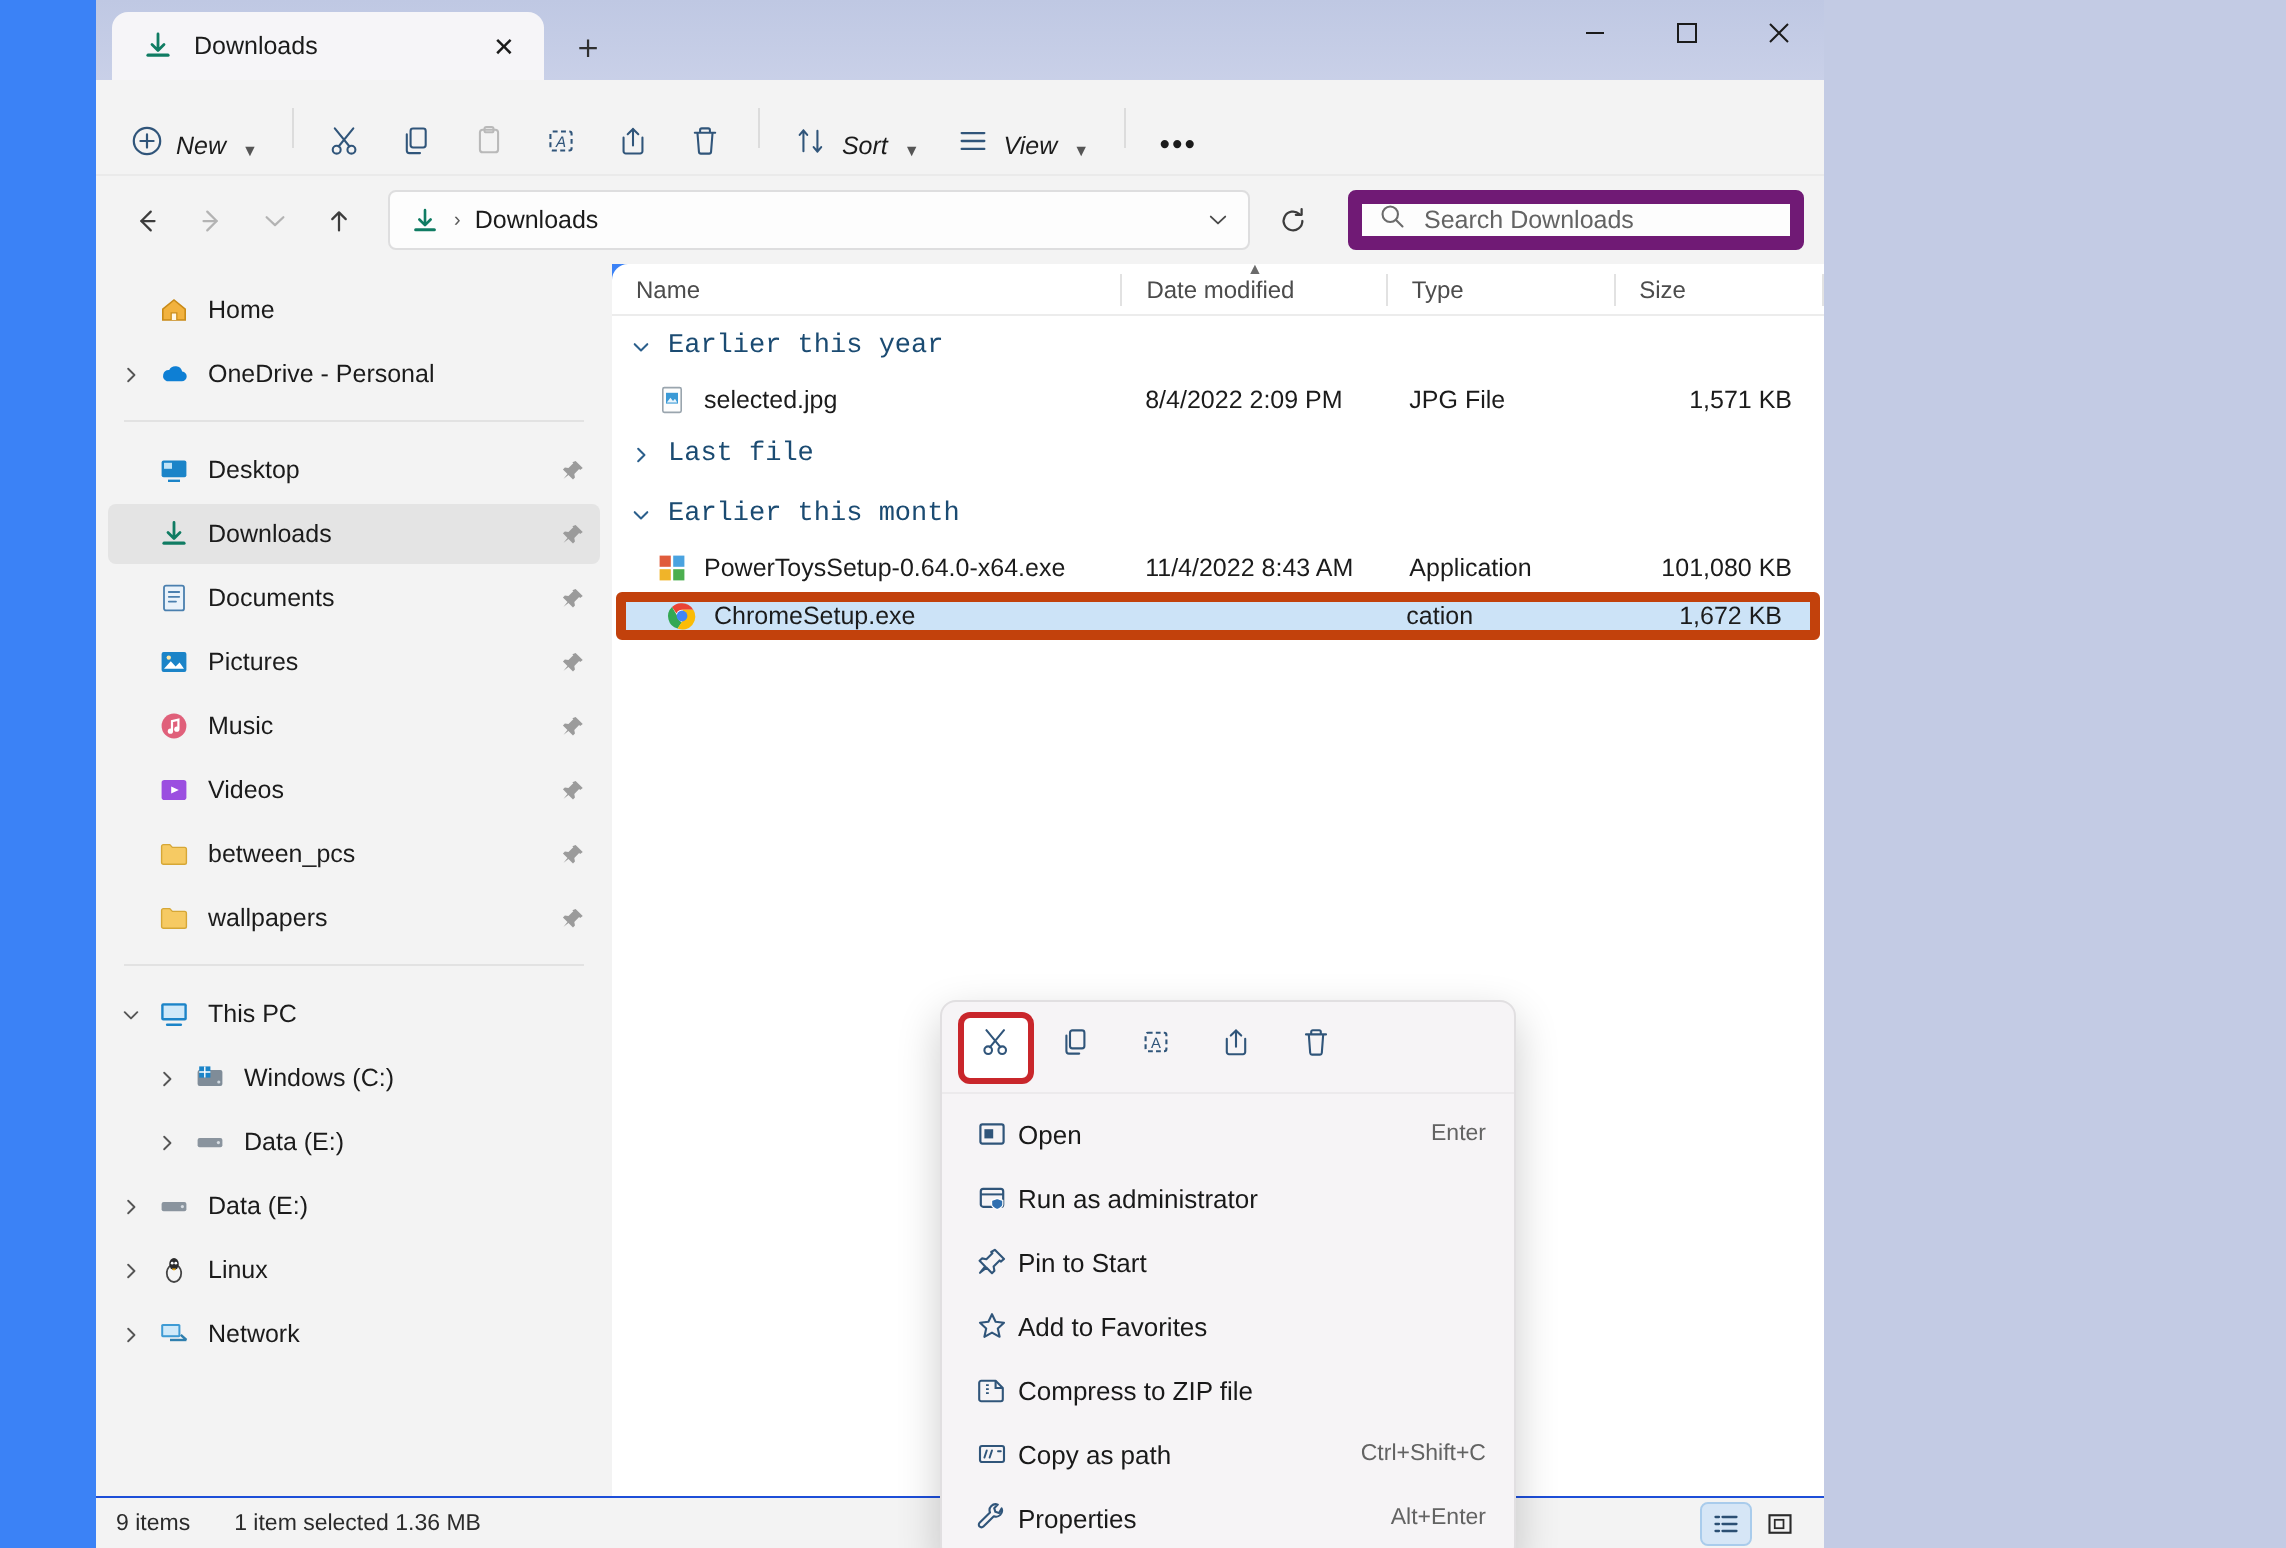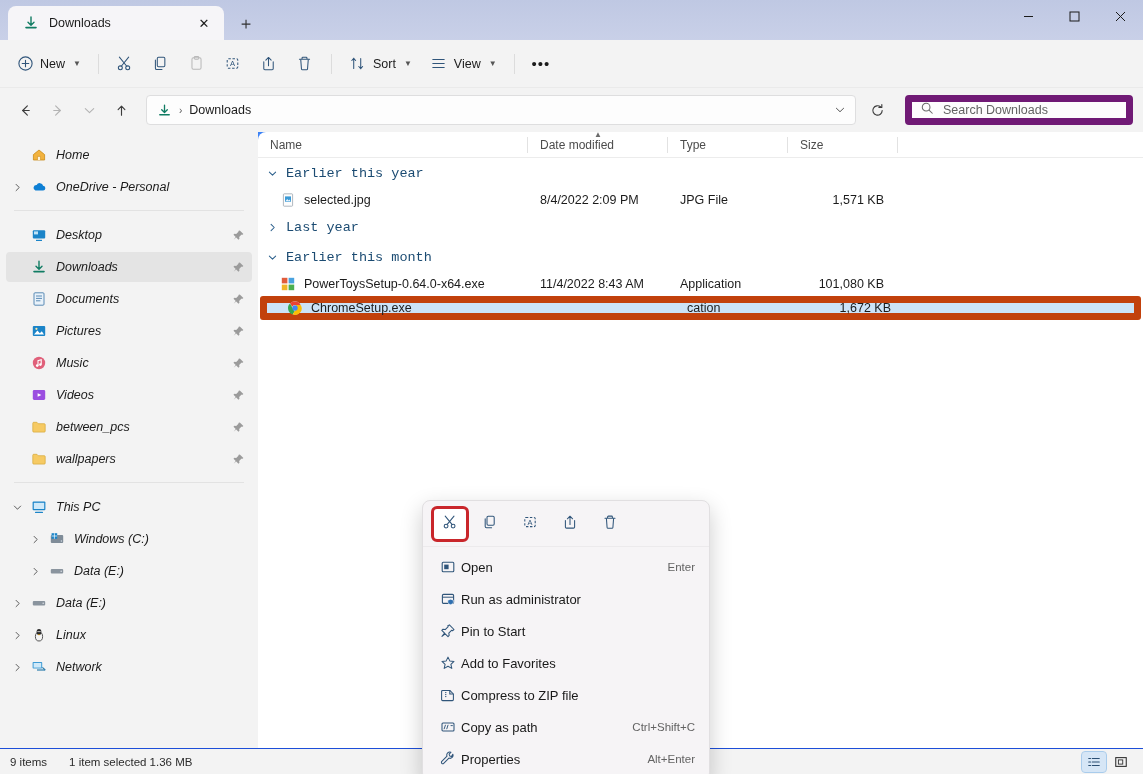--- a/index.html
+++ b/index.html
@@ -3,23 +3,23 @@
 <meta charset="utf-8">
 <style>
   * { box-sizing: border-box; margin: 0; padding: 0; }
   html, body {
     width: 1143px; height: 774px;
     font-family: "Liberation Sans", sans-serif;
     overflow: hidden;
     background: #c3cbe4;
   }
   .window {
-    position: absolute; left: 0; top: 0; width: 1143px; height: 774px;
+    position: absolute; left: 0; top: 0; width: 912px; height: 774px;
     background: #3b82f6;
-    display: flex; flex-direction: column;
+    display: flex; flex-direction: column; padding-left: 48px;
   }
 
   
   .titlebar {
     height: 40px; position: relative;
     background: linear-gradient(180deg,#bfc8e3 0%, #c9d0e8 100%);
     display: flex; align-items: flex-end;
     flex: 0 0 40px;
   }
   .tabstrip { display: flex; align-items: flex-end; padding-left: 8px; height: 40px; }
@@ -52,23 +52,24 @@
   
   .toolbar {
     height: 48px; flex: 0 0 48px;
     background: #f3f3f3;
     display: flex; align-items: center; padding: 0 8px;
     gap: 2px;
     border-bottom: 1px solid #eaeaea;
   }
   .tb-btn {
     height: 32px; border-radius: 4px;
-    display: flex; align-items: center; justify-content: center;
+    display: flex; align-items: flex-end; justify-content: center;
     gap: 6px; padding: 0 8px; color: #1b1b1b; font-size: 12.5px;
     white-space: nowrap;
+    font-style: italic;
   }
   .tb-icon { width: 18px; height: 18px; display:flex; align-items:center; justify-content:center; }
   .tb-sep { width: 1px; height: 20px; background: #dcdcdc; margin: 0 7px; }
   .chev { font-size: 8px; color: #555; margin-left: 2px; }
   .tb-btn.disabled { opacity: .36; }
 
   
   .addressbar {
     height: 44px; flex: 0 0 44px;
     background: #f3f3f3;
@@ -105,21 +106,21 @@
   .body { flex: 1; display: flex; min-height: 0; position: relative; }
 
   
   .sidebar {
     width: 258px; flex: 0 0 258px; background: #f3f3f3;
     padding-top: 8px; overflow: hidden; position: relative;
   }
   .nav-item {
     height: 30px; margin: 0 6px 2px 6px; border-radius: 4px;
     display: flex; align-items: center; padding-right: 6px;
-    font-size: 12.5px; color: #1b1b1b; position: relative; font-style: italic;
+    font-size: 12.5px; color: #1b1b1b; position: relative;
   }
   .nav-item.selected { background: #e4e4e4; }
   .twisty {
     width: 22px; flex: 0 0 22px; display: flex; align-items: center; justify-content: center;
     color: #616161; font-size: 9px;
   }
   .nav-ico { width: 22px; flex: 0 0 22px; display:flex;align-items:center;justify-content:center; margin-right: 6px; }
   .nav-label { flex: 1; white-space: nowrap; overflow: hidden; }
   .pin { width: 16px; display:flex;align-items:center;justify-content:center; color:#9b9b9b; }
   .nav-sep { height: 1px; background: #e2e2e2; margin: 8px 14px 9px 14px; }
@@ -146,21 +147,21 @@
   .rows { flex: 1; overflow: hidden; position: relative; }
   .group {
     height: 30px; display: flex; align-items: center; gap: 8px;
     padding-left: 8px; font-size: 13.5px; color: #1b4b72; font-family: Liberation Mono, monospace;
   }
   .group-tw { font-size: 9px; color: #2b5f8c; width: 12px; display:flex;align-items:center;justify-content:center; }
   .frow {
     height: 24px; display: flex; align-items: center; font-size: 12.5px; color: #1b1b1b;
     margin: 0 2px; border-radius: 3px;
   }
-  .frow.selected { background: #cce3f7; border: 7px solid #c2410c; height: 24px; }
+  .frow.selected { background: #cce3f7; border: 5px solid #c2410c; height: 24px; }
   .cell { padding-left: 12px; display: flex; align-items: center; gap: 8px; overflow: hidden; white-space: nowrap; }
   .cell.name { width: 268px; padding-left: 20px; }
   .cell.date { width: 140px; }
   .cell.type { width: 120px; }
   .cell.size { width: 110px; justify-content: flex-end; padding-right: 14px; padding-left: 0; }
   .ficon { width: 16px; height: 16px; flex: 0 0 16px; }
 
   
   .ctxmenu {
     position: absolute; left: 422px; top: 368px; width: 288px;
@@ -682,21 +683,21 @@
         <span class="cell date">8/4/2022 2:09 PM</span>
         <span class="cell type">JPG File</span>
         <span class="cell size">1,571 KB</span>
       </div>
           <div class="group">
       <span class="group-tw">
               <svg width="11" height="11" viewBox="0 0 14 14">
                 <path d="M5.2 3 9.2 7l-4 4" fill="none" stroke="#2b5f8c" stroke-width="1.3" stroke-linecap="round" stroke-linejoin="round"></path>
               </svg>
             </span>
-      <span>Last year</span>
+      <span>Last file</span>
     </div>
           <div class="group">
       <span class="group-tw">
               <svg width="11" height="11" viewBox="0 0 14 14">
                 <path d="M3 5.2 7 9.2l4-4" fill="none" stroke="#2b5f8c" stroke-width="1.3" stroke-linecap="round" stroke-linejoin="round"></path>
               </svg>
             </span>
       <span>Earlier this month</span>
     </div>
           <div class="frow ">

